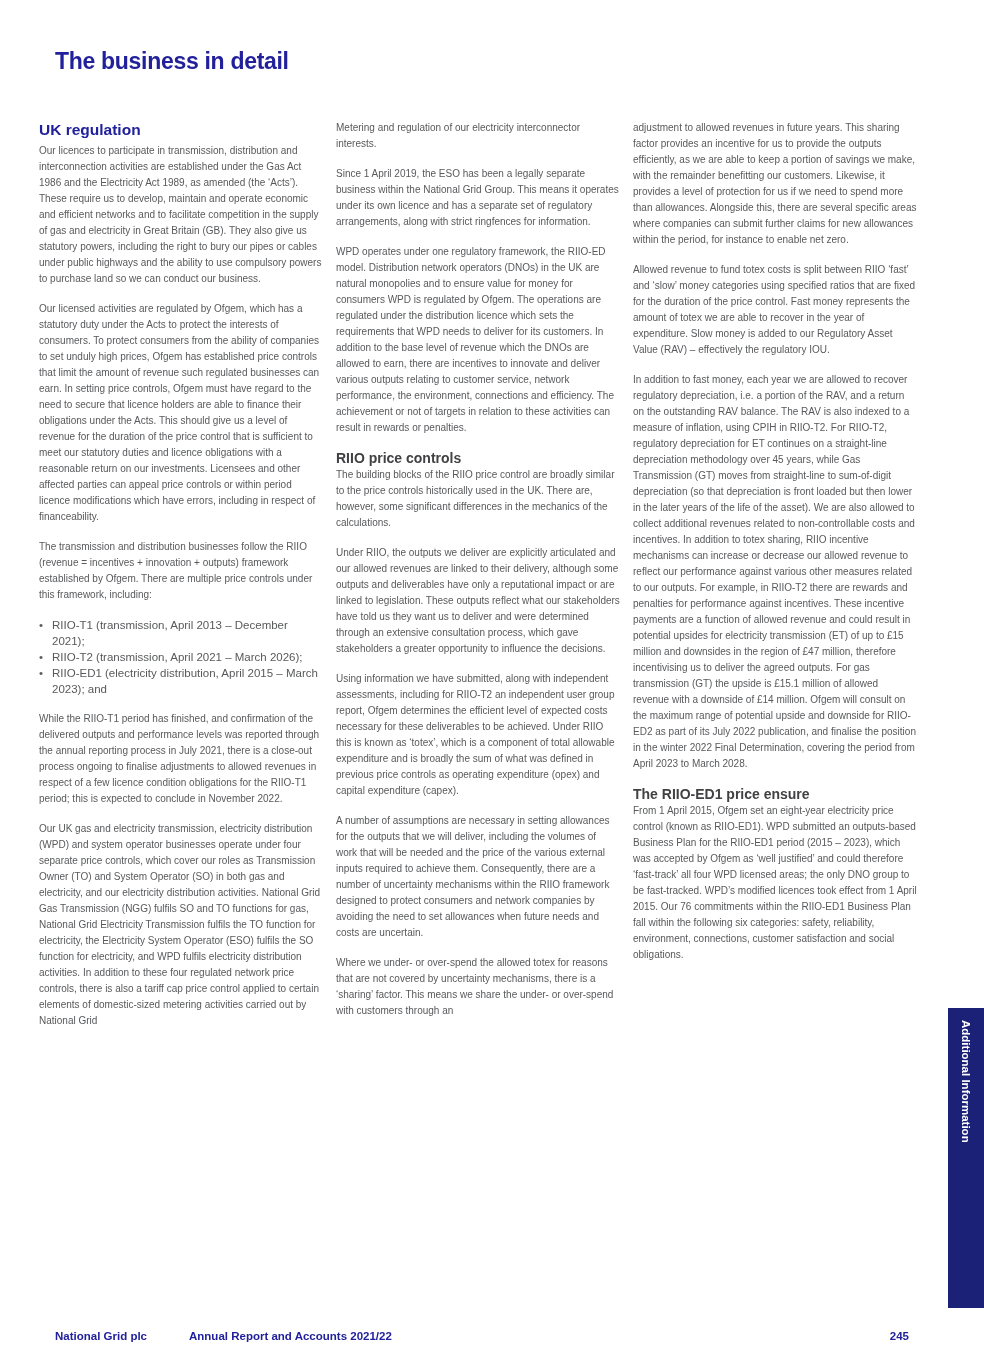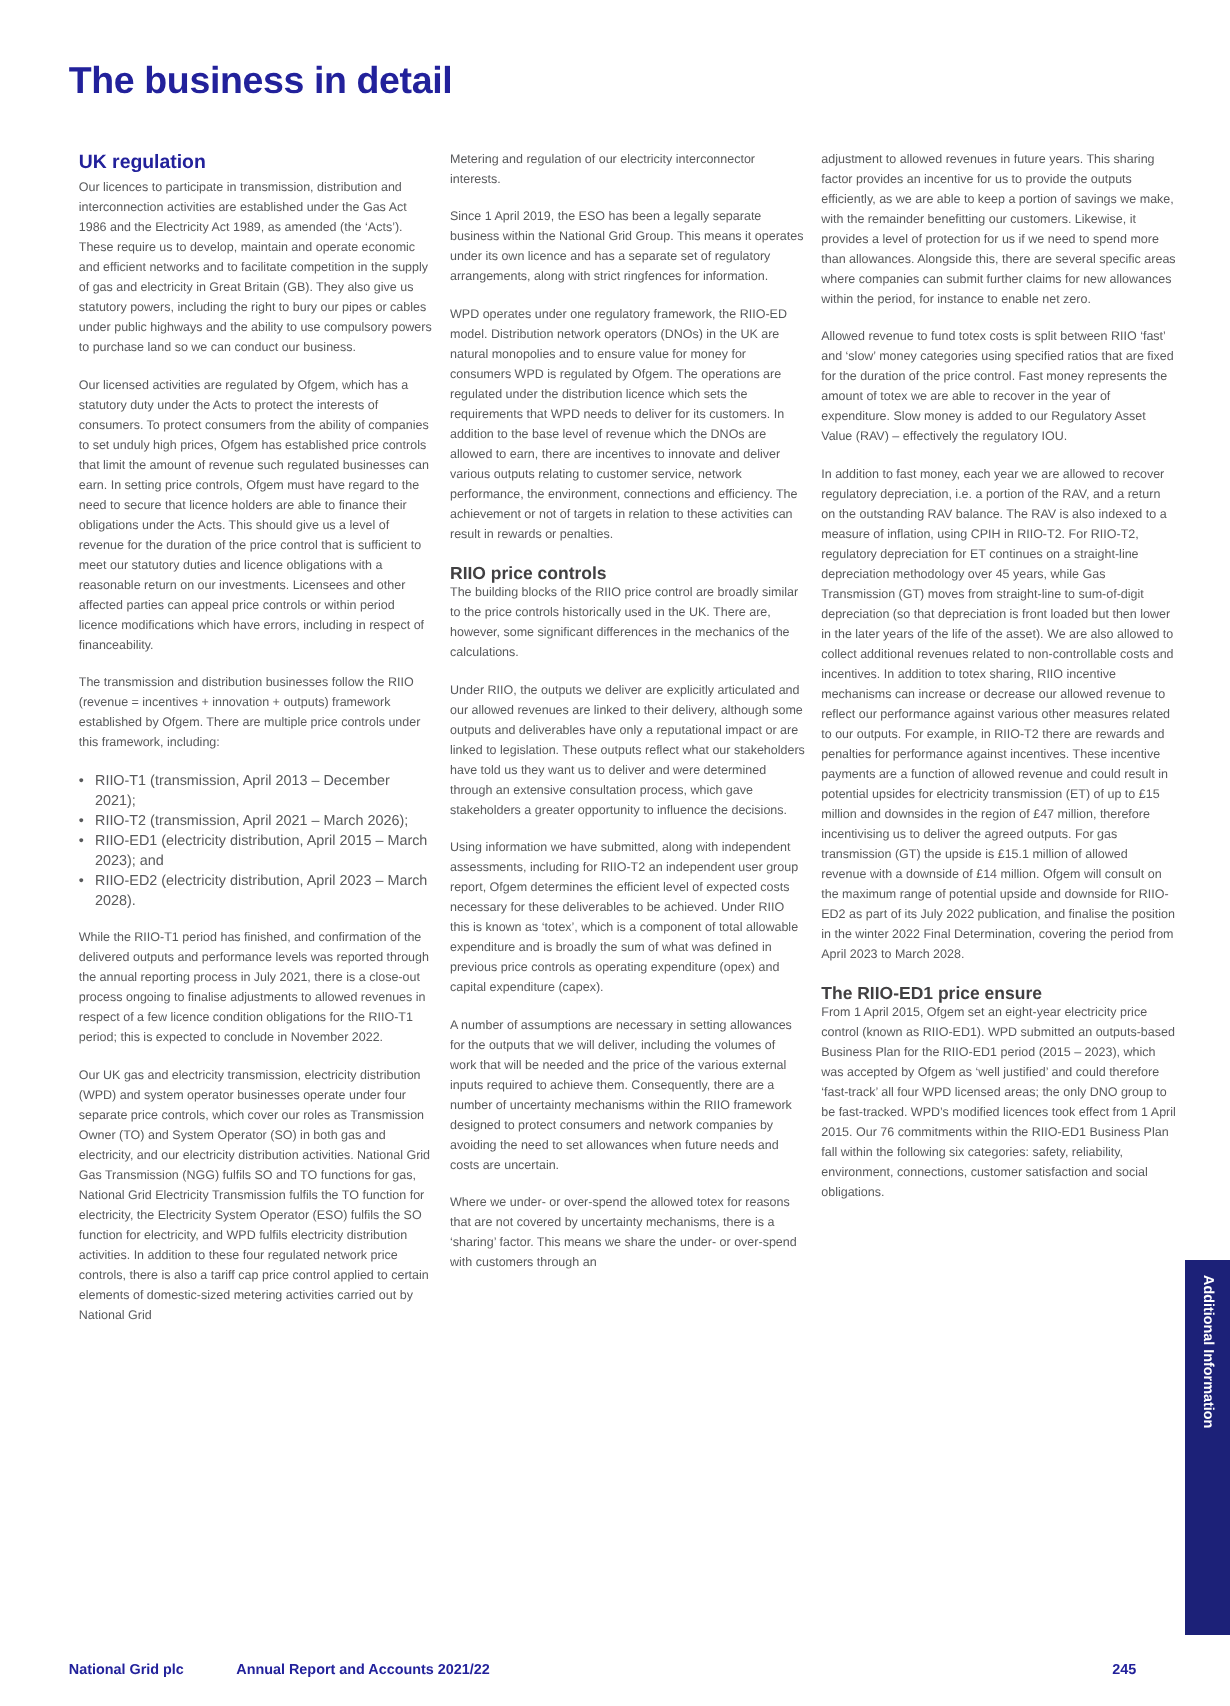--- a/index.html
+++ b/index.html
@@ -11,29 +11,29 @@
     width: 984px;
     height: 1365px;
     background: #ffffff;
     overflow: hidden;
   }
 
   .page-title {
     position: absolute;
     left: 55px;
     top: 48px;
-    font-size: 30px;
+    font-size: 23px;
     font-weight: bold;
     letter-spacing: -0.3px;
     color: #22219b;
   }
 
   .columns {
     position: absolute;
-    left: 63px;
+    left: 39px;
     top: 120px;
     width: 881px;
     display: flex;
     gap: 13px;
     align-items: flex-start;
   }
   .col { flex: 0 0 284px; width: 284px; }
 
   .col h2 {
     font-size: 15.5px;
@@ -116,21 +116,20 @@
   <div class="columns">
     <div class="col">
         <h2>UK regulation</h2>
         <p>Our licences to participate in transmission, distribution and interconnection activities are established under the Gas Act 1986 and the Electricity Act 1989, as amended (the ‘Acts’). These require us to develop, maintain and operate economic and efficient networks and to facilitate competition in the supply of gas and electricity in Great Britain (GB). They also give us statutory powers, including the right to bury our pipes or cables under public highways and the ability to use compulsory powers to purchase land so we can conduct our business.</p>
         <p>Our licensed activities are regulated by Ofgem, which has a statutory duty under the Acts to protect the interests of consumers. To protect consumers from the ability of companies to set unduly high prices, Ofgem has established price controls that limit the amount of revenue such regulated businesses can earn. In setting price controls, Ofgem must have regard to the need to secure that licence holders are able to finance their obligations under the Acts. This should give us a level of revenue for the duration of the price control that is sufficient to meet our statutory duties and licence obligations with a reasonable return on our investments. Licensees and other affected parties can appeal price controls or within period licence modifications which have errors, including in respect of financeability.</p>
         <p>The transmission and distribution businesses follow the RIIO (revenue = incentives + innovation + outputs) framework established by Ofgem. There are multiple price controls under this framework, including:</p>
         <ul class="bullets">
           <li>RIIO-T1 (transmission, April 2013 – December 2021);</li>
           <li>RIIO-T2 (transmission, April 2021 – March 2026);</li>
           <li>RIIO-ED1 (electricity distribution, April 2015 – March 2023); and</li>
-          <li>RIIO-ED2 (electricity distribution, April 2023 – March 2028).</li>
         </ul>
         <p>While the RIIO-T1 period has finished, and confirmation of the delivered outputs and performance levels was reported through the annual reporting process in July 2021, there is a close-out process ongoing to finalise adjustments to allowed revenues in respect of a few licence condition obligations for the RIIO-T1 period; this is expected to conclude in November 2022.</p>
         <p>Our UK gas and electricity transmission, electricity distribution (WPD) and system operator businesses operate under four separate price controls, which cover our roles as Transmission Owner (TO) and System Operator (SO) in both gas and electricity, and our electricity distribution activities. National Grid Gas Transmission (NGG) fulfils SO and TO functions for gas, National Grid Electricity Transmission fulfils the TO function for electricity, the Electricity System Operator (ESO) fulfils the SO function for electricity, and WPD fulfils electricity distribution activities. In addition to these four regulated network price controls, there is also a tariff cap price control applied to certain elements of domestic-sized metering activities carried out by National Grid</p>
       </div>
     <div class="col">
         <p>Metering and regulation of our electricity interconnector interests.</p>
         <p>Since 1 April 2019, the ESO has been a legally separate business within the National Grid Group. This means it operates under its own licence and has a separate set of regulatory arrangements, along with strict ringfences for information.</p>
         <p>WPD operates under one regulatory framework, the RIIO-ED model. Distribution network operators (DNOs) in the UK are natural monopolies and to ensure value for money for consumers WPD is regulated by Ofgem. The operations are regulated under the distribution licence which sets the requirements that WPD needs to deliver for its customers. In addition to the base level of revenue which the DNOs are allowed to earn, there are incentives to innovate and deliver various outputs relating to customer service, network performance, the environment, connections and efficiency. The achievement or not of targets in relation to these activities can result in rewards or penalties.</p>
         <h3>RIIO price controls</h3>
         <p>The building blocks of the RIIO price control are broadly similar to the price controls historically used in the UK. There are, however, some significant differences in the mechanics of the calculations.</p>

